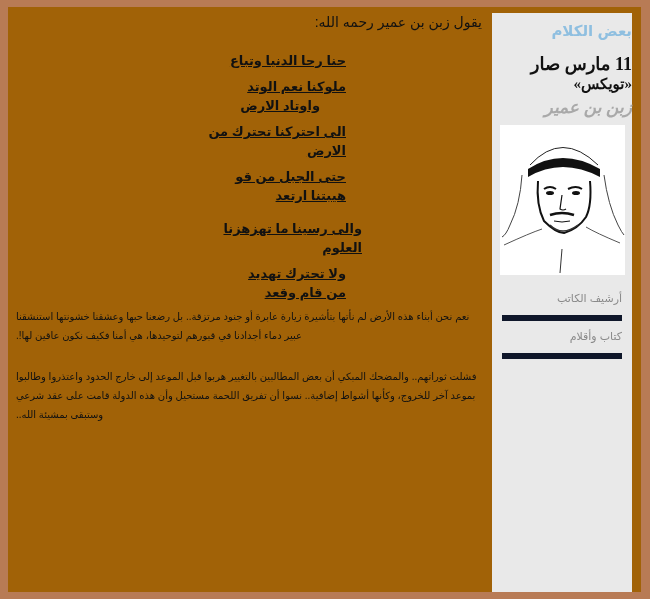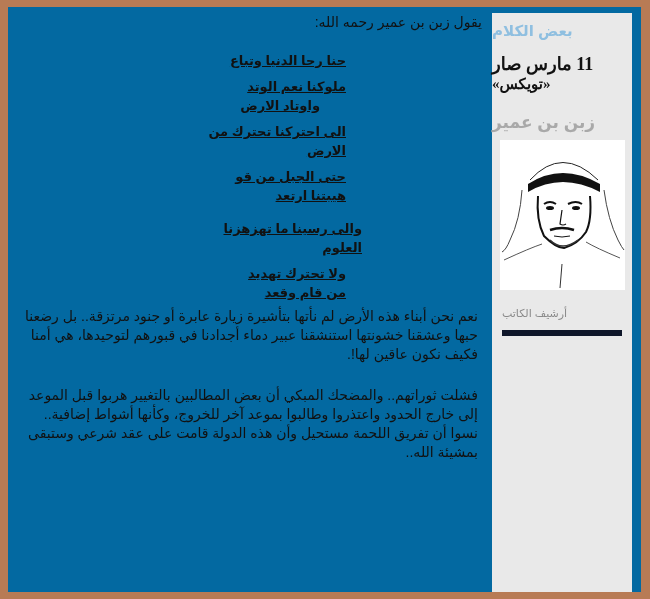--- a/index.html
+++ b/index.html
@@ -4,65 +4,65 @@
 <style>
   html, body { margin:0; padding:0; }
   body {
     width:650px; height:599px; overflow:hidden;
     background:#b87b55;
     font-family: "Liberation Sans", "DejaVu Sans", sans-serif;
     position:relative;
   }
   .frame {
     position:absolute; left:8px; top:7px; width:633px; height:585px;
-    background:#0369a1;
+    background:#a16207;
   }
   .sidebar {
     position:absolute; left:484px; top:6px; width:140px; height:579px;
     background:#e9e9e9;
-    direction:rtl; text-align:left;
+    direction:rtl; text-align:right;
   }
   .sb-section {
     font-size:15px; font-weight:bold; color:#8fbfe0;
     margin-top:9px; line-height:18px;
   }
   .sb-title {
     font-family: "Liberation Serif", serif;
     font-size:18px; font-weight:bold; color:#111;
     line-height:21px; margin-top:14px;
   }
   .sb-sub {
     font-family: "Liberation Serif", serif;
     font-size:15px; font-weight:bold; color:#111;
     line-height:18px;
   }
   .sb-author {
     font-size:17px; font-weight:bold; color:#a9a9a9;
-    line-height:22px; margin-top:19px;
+    line-height:22px; margin-top:4px;font-style:italic;
   }
   .photo {
     margin:6px auto 0 auto; width:125px; height:150px; background:#fff;
     position:relative; overflow:hidden;
   }
   .photo svg { position:absolute; left:0; top:0; }
   .sb-link {
     font-size:11px; color:#8a8a8a; padding:9px 0 10px 0;
     margin:0 10px; border-bottom:6px solid #0f172a;
     cursor:pointer;
   }
   .sb-link.first { margin-top:8px; }
 
   .article {
     position:absolute; left:4px; top:6px; width:470px;
     direction:rtl; text-align:right; color:#111;
   }
   .intro { font-size:14px; margin:0 0 0 0; padding-right:0; line-height:18px; }
   .poem { margin:20px 0 0 0; padding-right:136px; }
   .stanza { font-size:13px; font-weight:bold; line-height:19px; margin-bottom:7px; width:140px;text-decoration:underline; }
-  .para { font-size:14px; line-height:19px; text-align:right; margin:17px 0 22px 0; padding:0 4px; }
+  .para { font-size:10px; line-height:19px; text-align:left; margin:17px 0 22px 0; padding:0 4px; }
 </style>
 </head>
 <body>
 
 <div class="frame">
 
   <div class="article">
     <p class="intro">يقول زبن بن عمير رحمه الله:</p>
 
     <div class="poem">
@@ -116,15 +116,16 @@
         <path d="M50 90 Q62 86 74 90" fill="none" stroke="#111" stroke-width="2.5"></path>
         <path d="M54 96 Q62 98 70 96" fill="none" stroke="#111" stroke-width="1"></path>
         <path d="M50 100 Q62 112 78 100" fill="none" stroke="#333" stroke-width="1.5"></path>
         <path d="M4 120 Q30 108 42 104" fill="none" stroke="#555" stroke-width="1"></path>
         <path d="M120 118 Q96 108 86 102" fill="none" stroke="#555" stroke-width="1"></path>
         <path d="M62 124 L60 148" fill="none" stroke="#333" stroke-width="1"></path>
       </svg>
     </div>
 
     <div class="sb-link first">أرشيف الكاتب</div>
+    <div class="sb-link">كتاب وأقلام</div>
   </div>
 
 </div>
 
 </body></html>

